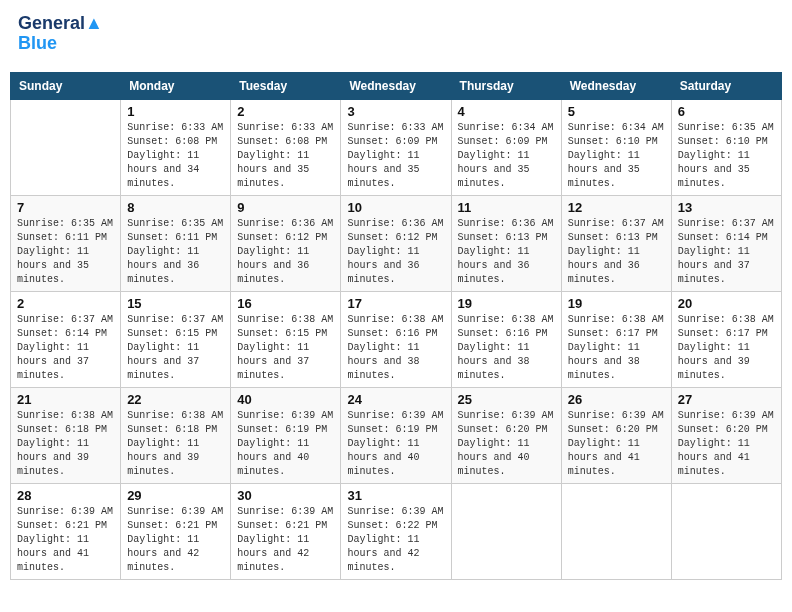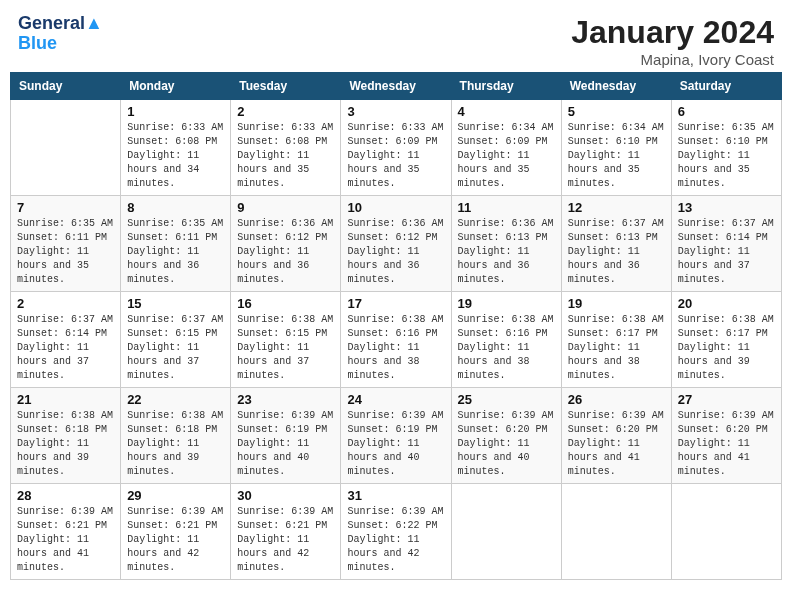--- a/index.html
+++ b/index.html
@@ -7,21 +7,21 @@
       font-family: Arial, sans-serif;
       background: #fff;
       width: 792px;
       min-height: 612px;
       padding: 10px;
     }
     .header {
       display: flex;
       justify-content: space-between;
       align-items: flex-start;
-      margin-bottom: 0;
+      margin-bottom: 14px;
       padding: 4px 8px;
     }
     .logo {
       display: flex;
       align-items: center;
     }
     .logo-text {
       font-size: 18px;
       font-weight: bold;
       color: #1a3a6b;
@@ -91,24 +91,20 @@
 
 <div class="header">
   <div class="logo">
     <div>
       <div style="display:flex;align-items:center;">
         <span class="logo-text">General<span>▲</span></span>
       </div>
       <div class="logo-text" style="color:#2196F3;font-size:18px;">Blue</div>
     </div>
   </div>
-  <div class="title-section">
-    <div class="month-title">January 2024</div>
-    <div class="location">Mapina, Ivory Coast</div>
-  </div>
 </div>
 
 <table class="calendar">
   <thead>
     <tr id="header-row">
     <th>Sunday</th>
         <th>Monday</th>
         <th>Tuesday</th>
         <th>Wednesday</th>
         <th>Thursday</th>
@@ -207,21 +203,21 @@
       <tr>
         <td>
           <div class="day-number">21</div>
           <div class="day-info">Sunrise: 6:38 AM<br>Sunset: 6:18 PM<br>Daylight: 11 hours and 39 minutes.</div>
         </td>
         <td>
           <div class="day-number">22</div>
           <div class="day-info">Sunrise: 6:38 AM<br>Sunset: 6:18 PM<br>Daylight: 11 hours and 39 minutes.</div>
         </td>
         <td>
-          <div class="day-number">23</div>
+          <div class="day-number">40</div>
           <div class="day-info">Sunrise: 6:39 AM<br>Sunset: 6:19 PM<br>Daylight: 11 hours and 40 minutes.</div>
         </td>
         <td>
           <div class="day-number">24</div>
           <div class="day-info">Sunrise: 6:39 AM<br>Sunset: 6:19 PM<br>Daylight: 11 hours and 40 minutes.</div>
         </td>
         <td>
           <div class="day-number">25</div>
           <div class="day-info">Sunrise: 6:39 AM<br>Sunset: 6:20 PM<br>Daylight: 11 hours and 40 minutes.</div>
         </td>

